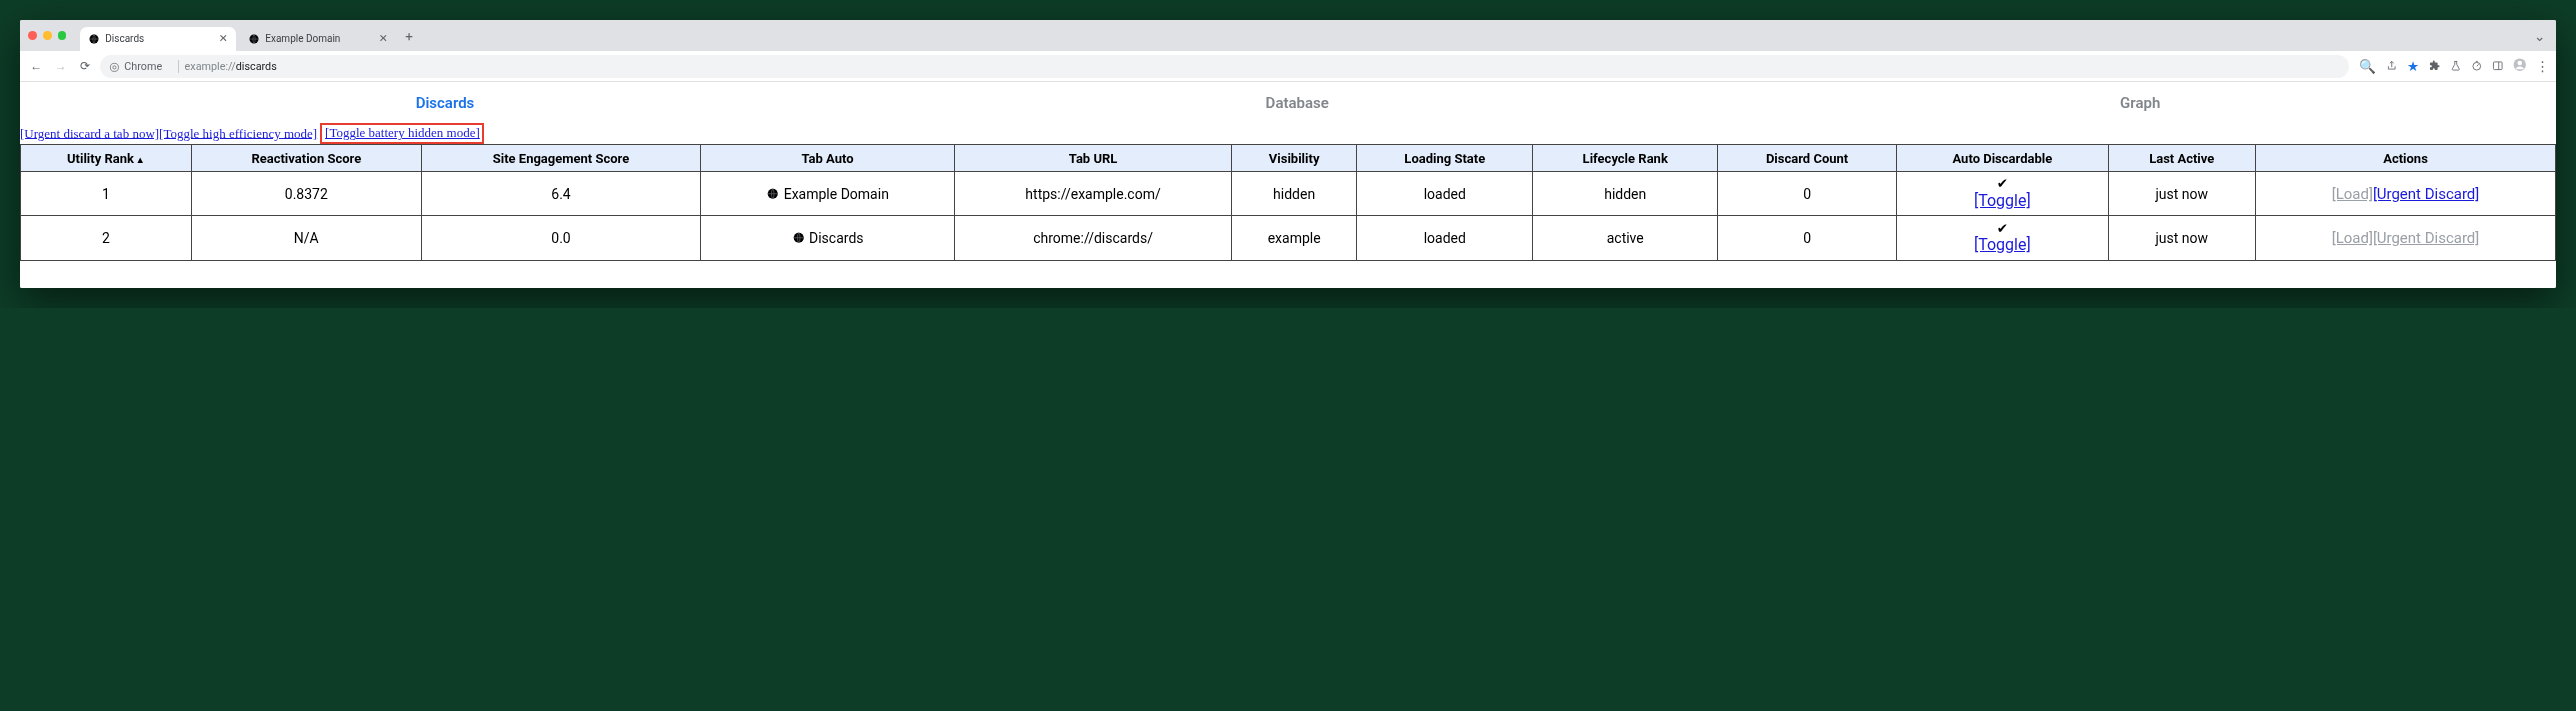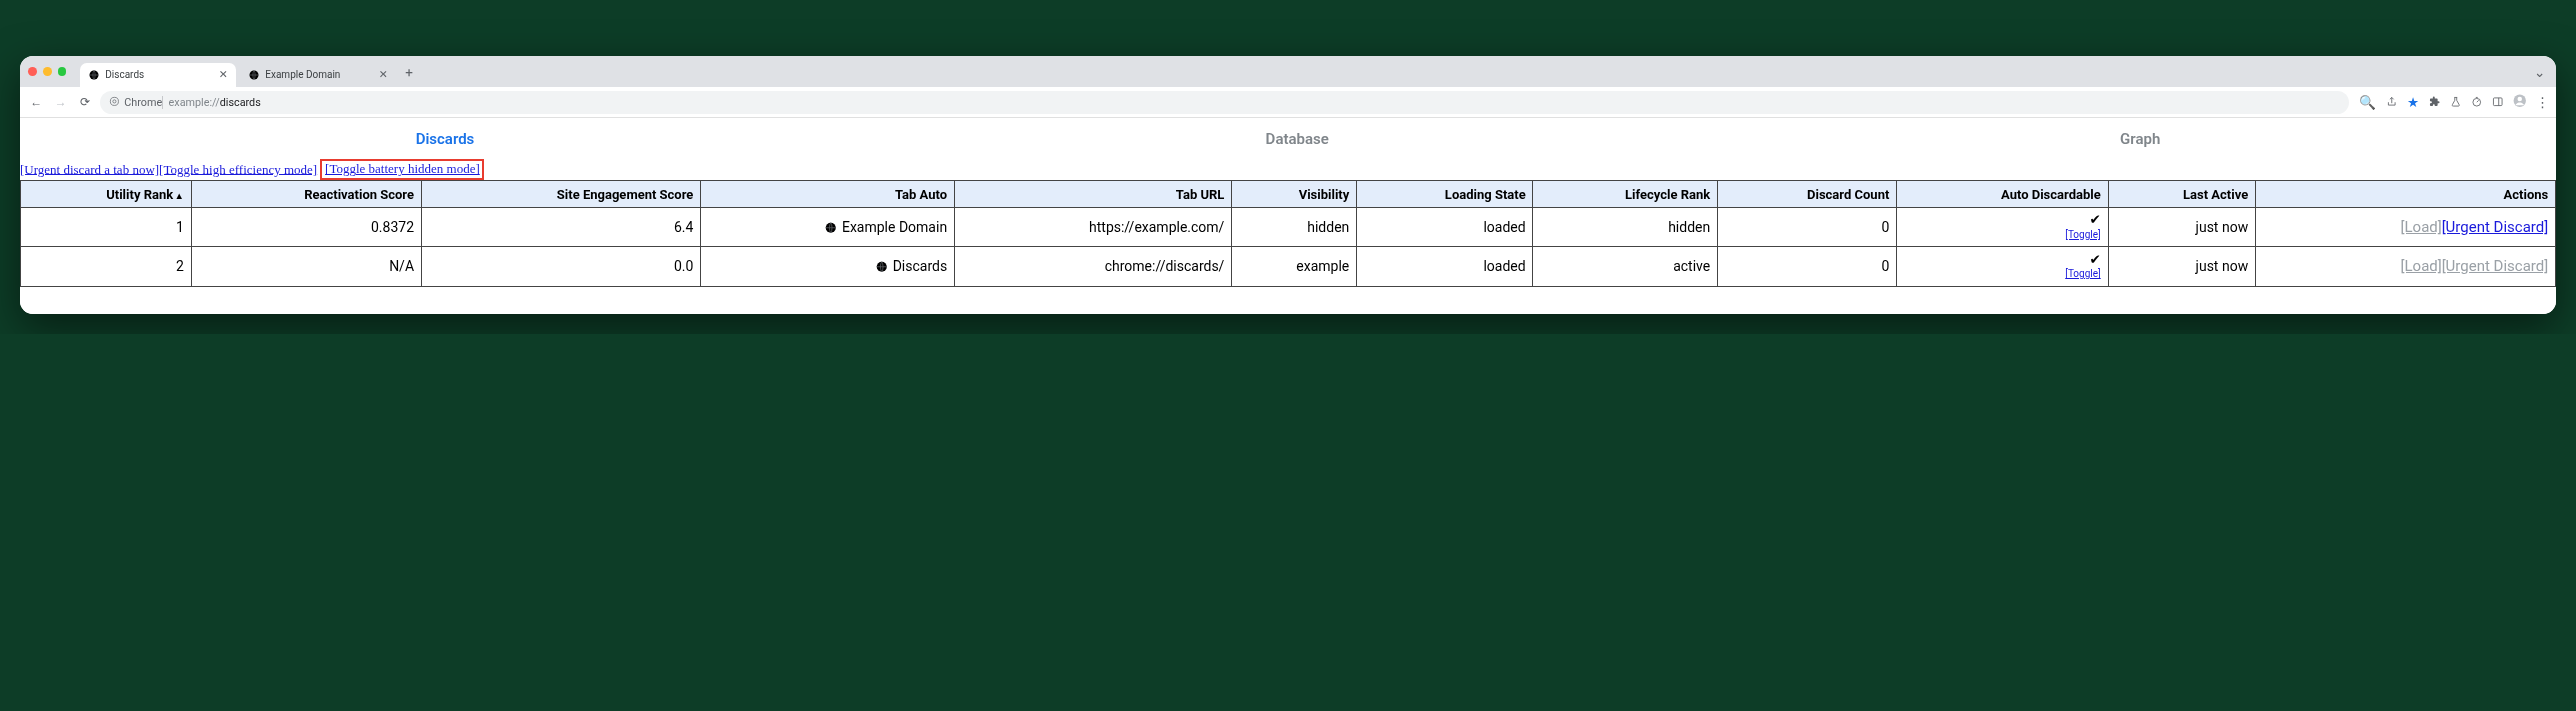--- a/index.html
+++ b/index.html
@@ -4,25 +4,24 @@
 <style>
   * { box-sizing: border-box; margin: 0; padding: 0; }
   body {
     font-family: -apple-system, BlinkMacSystemFont, "Segoe UI", Roboto, Arial, sans-serif;
     background: #0d3d27;
     padding: 20px;
     font-size: 13.5px;
   }
   .window {
     background: #fff;
-    border-radius: 13px;
+    border-radius: 2px;
     box-shadow: 0 13.5px 41px rgba(0,0,0,0.5);
     overflow: hidden;
     width: 100%;
-    margin-top: 36px;
   }
   
   .tab-strip {
     background: #dfe1e5;
     display: flex;
     align-items: center;
     height: 31px;
     padding-left: 8px;
     gap: 4px;
   }
@@ -49,21 +48,21 @@
     padding: 0 6.8px; gap:5.4px; background:#fff;
     border-bottom:0.7px solid #e0e0e0;
   }
   .nav-btn { width:19px; text-align:center; color:#5f6368; font-size:12px;}
   .nav-btn.disabled{color:#bdc1c6;}
   .omnibox {
     flex:1; display:flex; align-items:center; gap:5.4px;
     background:#f1f3f4; border-radius:13.5px; height:23px;
     padding:0 9.5px; color:#5f6368; font-size:10.8px;
   }
-  .omnibox .chrome-chip{display:flex;align-items:flex-start;gap:4px; border-right:0.7px solid #c6c8cb; padding-right:0;}
+  .omnibox .chrome-chip{display:flex;align-items:flex-end;gap:4px; border-right:0.7px solid #c6c8cb; padding-right:16px;}
   .omnibox .url-text{color:#202124;}
   .omnibox .url-dim{color:#80868b;}
   .tb-icons{display:flex; gap:9.5px; align-items:center; color:#5f6368; margin-left:5.4px;}
   .tb-icons .star{color:#1a73e8;}
   
   .content { padding: 0 0 27px 0; background:#fff;}
   .subtabs {
     display:flex; justify-content:space-around;
     font-size:15px; font-weight:600; color:#80868b;
     padding:12px 0 10.8px 0;
@@ -73,32 +72,32 @@
     font-size:13px;
   }
   .action-links a{ color:#1a1adb; text-decoration:underline;font-family:Liberation Serif, serif;}
   .highlight-box{
     border:2.7px solid #e83c2f; display:inline-block; padding:0.7px 2.7px;
   }
   table.discards {
     width:100%; border-collapse:collapse; font-size:14px;
   }
   table.discards th, table.discards td {
-    border:0.7px solid #444; padding:5.4px 6.8px; text-align:right;
+    border:0.7px solid #444; padding:5.4px 6.8px; text-align:center;
     vertical-align:middle;
   }
   table.discards th {
     background:#e3edfb; font-weight:700; font-size:13px;
   }
   th.center, td.center{text-align:center;}
   .sort-caret{font-size:9.5px; margin-left:1.4px;}
   .globe-ico{width:13.5px;height:13.5px; vertical-align:-2px; margin-right:4px; display:inline-block;}
   .auto-cell{ text-align:center; font-size:12px;}
   .auto-cell .chk{font-size:13.5px; display:block; line-height:1;}
-  .auto-cell a{color:#1a1adb; font-size:10px;}
+  .auto-cell a{color:#1a1adb; font-size:16px;}
   .actions a{ text-decoration:underline; font-size:15px;}
   .actions .load{color:#9aa0a6;}
   .actions .urgent{color:#1a1adb;}
   svg.globe path{fill:none;stroke:#5f6368;stroke-width:1.4;}
 </style>
 </head>
 <body>
 
 <div class="window">
 

